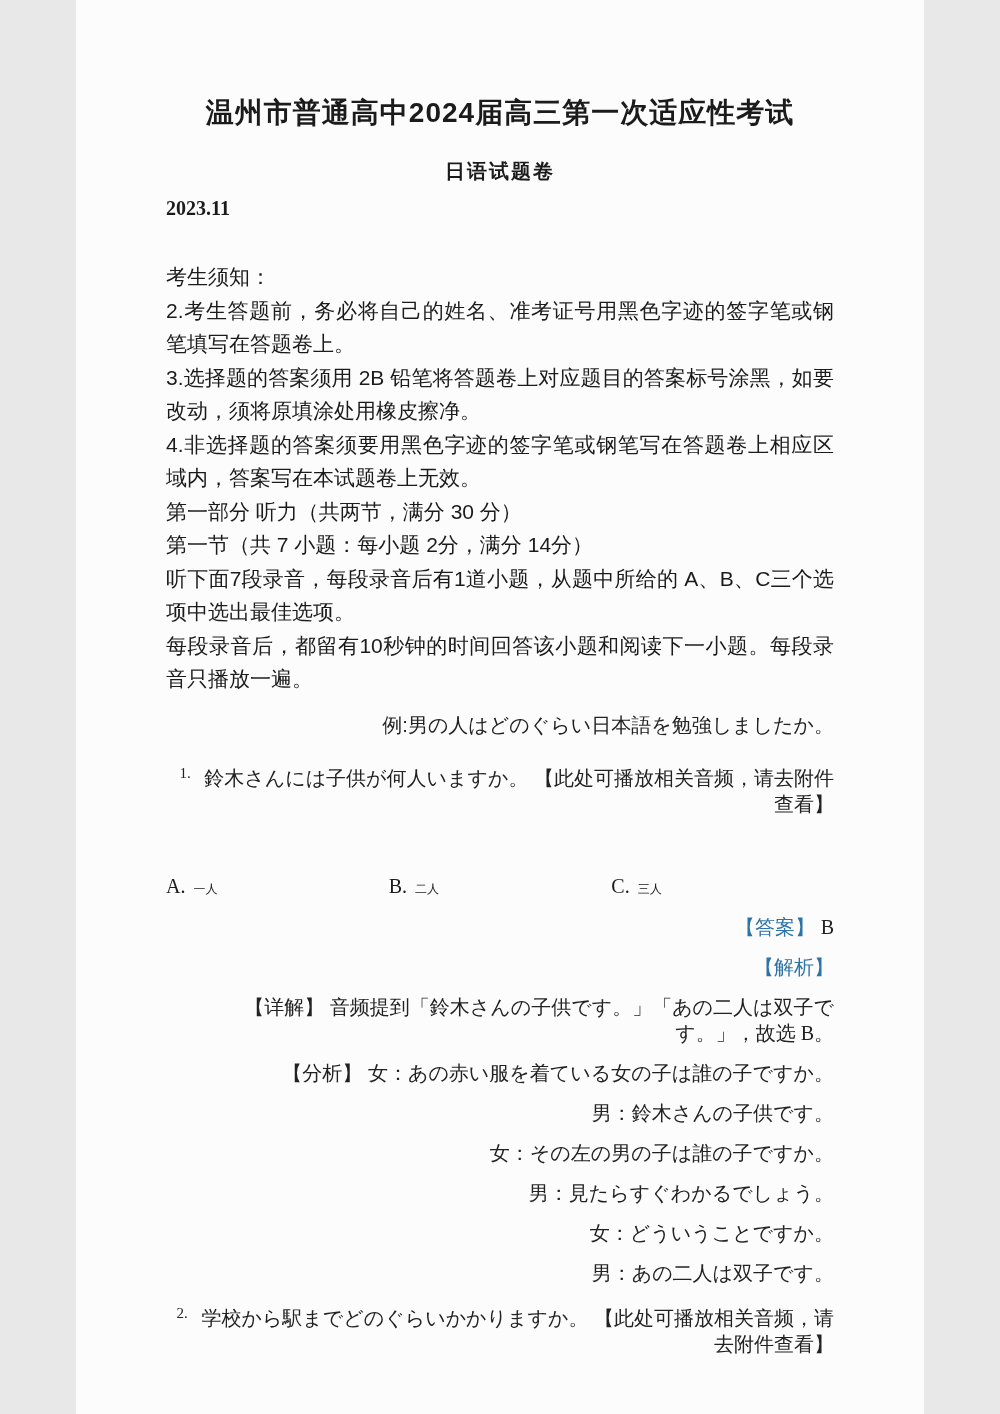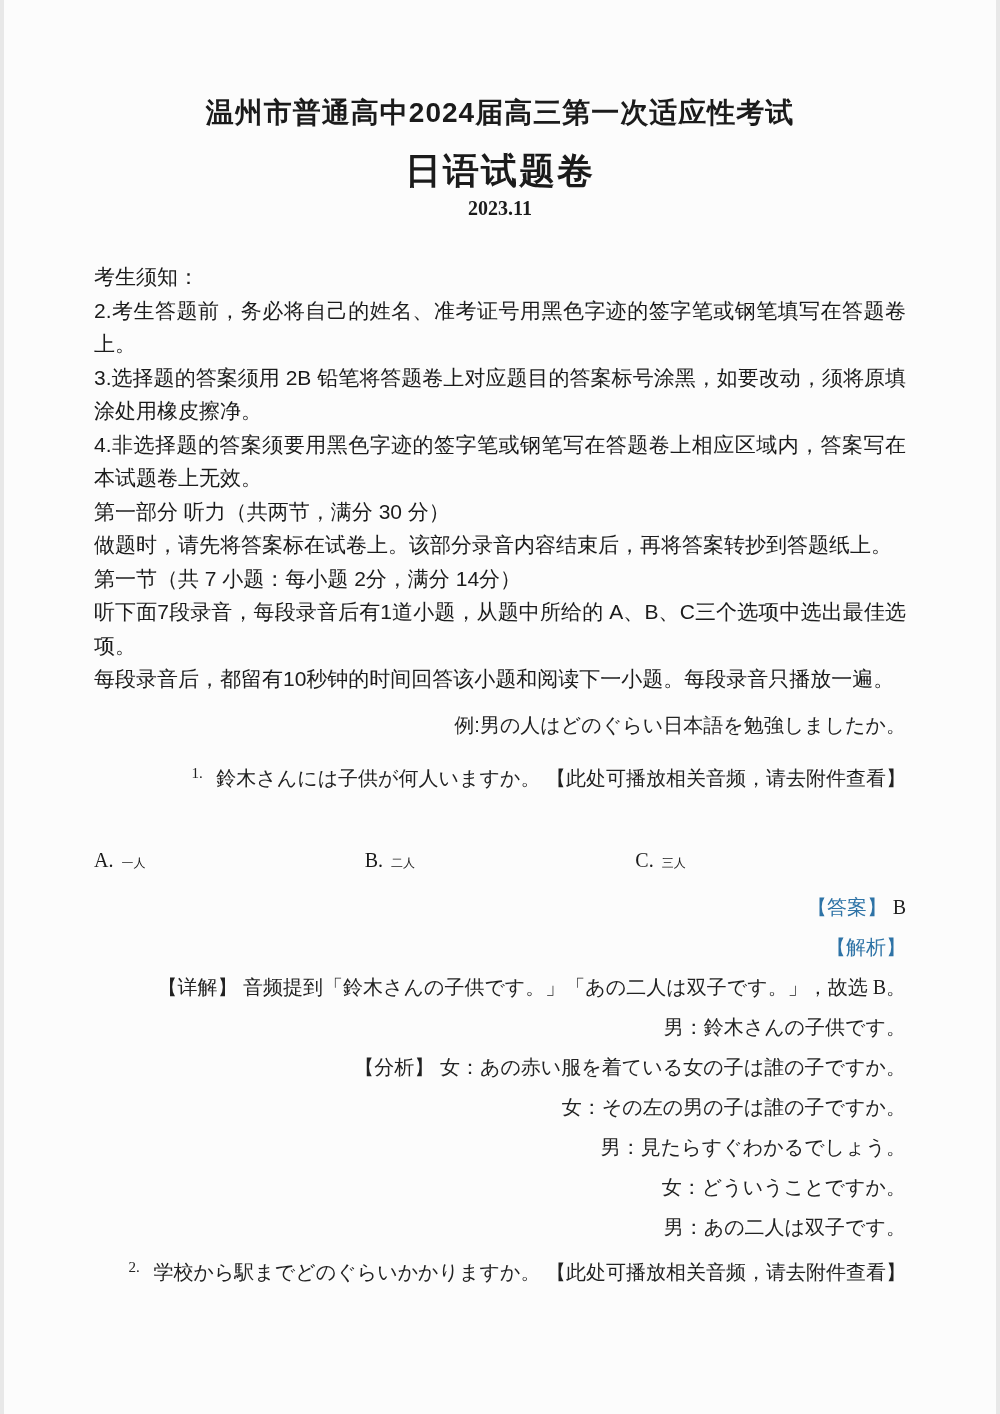--- a/index.html
+++ b/index.html
@@ -7,21 +7,21 @@
     --ink: #1b1b1b;
     --paper: #fcfcfc;
   }
   html,body{margin:0;padding:0;}
   body{
     background:#e8e8e8;
     font-family:"Liberation Sans", sans-serif;
   }
   .page{
     position:relative;
-    width:992px;
+    width:848px;
     height:1414px;
     margin:0 auto;
     background:var(--paper);
     color:var(--ink);
     box-sizing:border-box;
     padding:96px 90px 0 90px;
     overflow:hidden;
   }
   
   .title{
@@ -29,29 +29,29 @@
     text-align:center;
     font-size:28px;
     line-height:34px;
     font-weight:700;
     letter-spacing:1px;
     font-family:"Liberation Sans", sans-serif;
   }
   .subtitle{
     margin:24px 0 0 0;
     text-align:center;
-    font-size:36px;
+    font-size:20px;
     line-height:34px;
     font-weight:700;
     letter-spacing:2px;
     font-family:Liberation Serif, serif;
   }
   .date{
     margin-top:8px;
-    text-align:center;
+    text-align:left;
     font-size:20px;
     line-height:24px;
     font-weight:700;
     font-family:"Liberation Serif", serif;
   }
   
   .notice{
     margin-top:40px;
   }
   .bold-line{
@@ -97,21 +97,21 @@
   }
   .opt-label{
     font-family:"Liberation Serif", serif;
     font-size:20px;
     margin-right:8px;
   }
   .opt-text{
     font-size:12px;
     font-weight:400;
   }
-  .ans-line{ margin-top:22px; }
+  .ans-line{ margin-top:16px; }
   .spaced{ margin-top:14px; }
   .blue-label{
     color:var(--accent);
   }
   .black-label{
     font-family:Liberation Serif, serif;
   }
   .serif-txt{
     font-family:"Liberation Serif", serif;
   }
@@ -127,21 +127,20 @@
   <h1 class="title">温州市普通高中2024届高三第一次适应性考试</h1>
   <h2 class="subtitle">日语试题卷</h2>
   <div class="date latin-serif">2023.11</div>
 
   <div class="notice">
     <p class="bold-line">考生须知：</p>
     <p class="bold-line">2.考生答题前，务必将自己的姓名、准考证号用黑色字迹的签字笔或钢笔填写在答题卷上。</p>
     <p class="bold-line">3.选择题的答案须用 2B 铅笔将答题卷上对应题目的答案标号涂黑，如要改动，须将原填涂处用橡皮擦净。</p>
     <p class="bold-line">4.非选择题的答案须要用黑色字迹的签字笔或钢笔写在答题卷上相应区域内，答案写在本试题卷上无效。</p>
     <p class="bold-line">第一部分  听力（共两节，满分 30 分）</p>
-    <p class="bold-line">做题时，请先将答案标在试卷上。该部分录音内容结束后，再将答案转抄到答题纸上。</p>
     <p class="bold-line">第一节（共 7 小题：每小题 2分，满分 14分）</p>
     <p class="bold-line">听下面7段录音，每段录音后有1道小题，从题中所给的 A、B、C三个选项中选出最佳选项。</p>
     <p class="bold-line">每段录音后，都留有10秒钟的时间回答该小题和阅读下一小题。每段录音只播放一遍。</p>
   </div>
 
   <p class="body-line example-q">例:男の人はどのぐらい日本語を勉強しましたか。</p>
 
 
   <p class="body-line q1-line">
     <span class="qnum">1.</span>
@@ -171,26 +170,26 @@
 
   <p class="body-line spaced">
     <span class="blue-label">【解析】</span>
   </p>
 
   <p class="body-line spaced">
     <span class="black-label">【详解】</span>
     <span class="serif-txt">音频提到「鈴木さんの子供です。」「あの二人は双子です。」，故选 B。</span>
   </p>
 
-  <p class="body-line spaced">男：鈴木さんの子供です。</p>
-
   <p class="body-line spaced">
     <span class="black-label">【分析】</span>
     <span>女：あの赤い服を着ている女の子は誰の子ですか。</span>
   </p>
+
+  <p class="body-line spaced">男：鈴木さんの子供です。</p>
   <p class="body-line spaced">女：その左の男の子は誰の子ですか。</p>
   <p class="body-line spaced">男：見たらすぐわかるでしょう。</p>
   <p class="body-line spaced">女：どういうことですか。</p>
   <p class="body-line spaced">男：あの二人は双子です。</p>
 
   <p class="body-line spaced">
     <span class="qnum">2.</span>
     <span>学校から駅までどのぐらいかかりますか。</span>
     <span class="audio-note">【此处可播放相关音频，请去附件查看】</span>
   </p>

